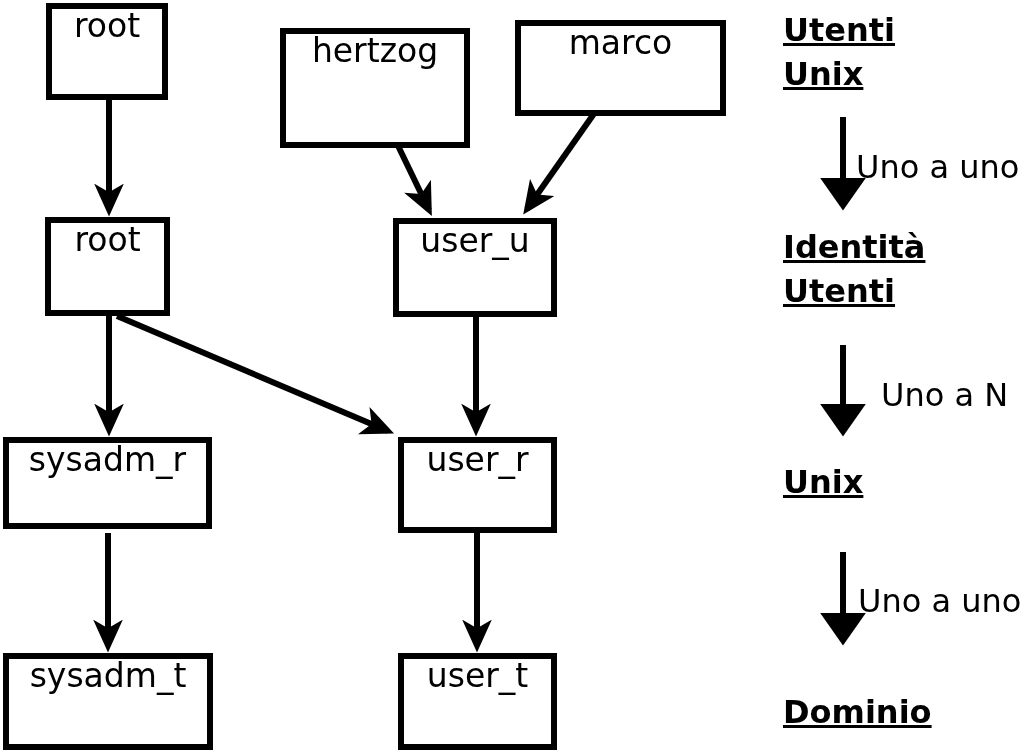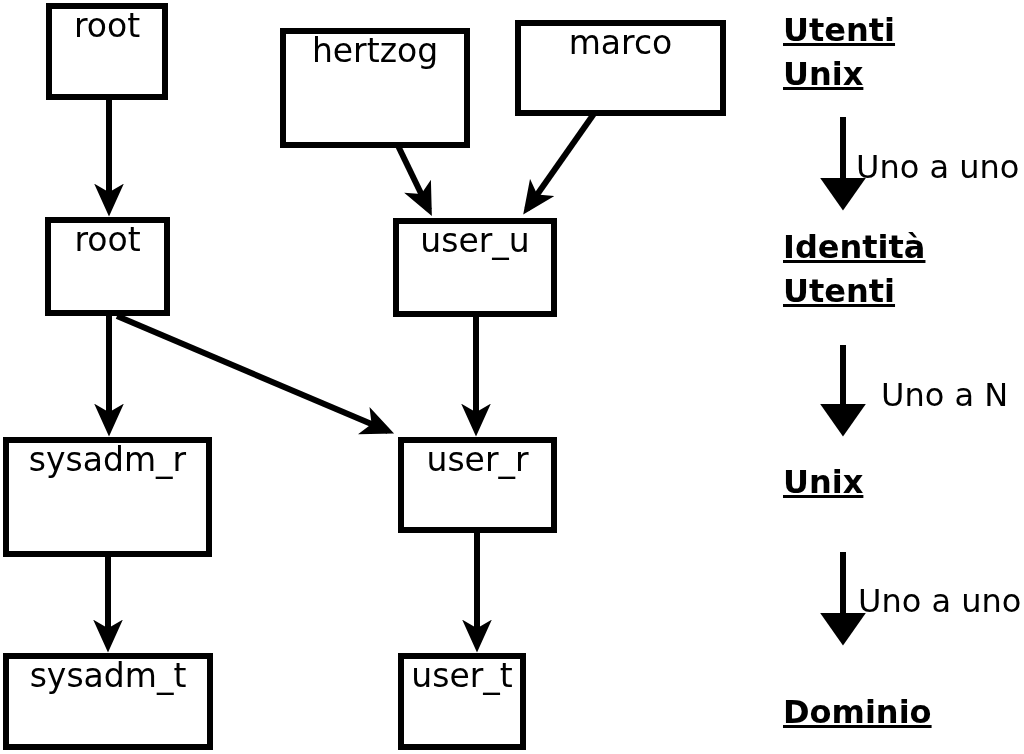--- a/index.html
+++ b/index.html
@@ -91,31 +91,31 @@
     <span>marco</span>
   </div>
 
   <div class="node" style="left:45px; top:217px; width:125px; height:99px;">
     <span>root</span>
   </div>
   <div class="node" style="left:393px; top:218px; width:164px; height:99px;">
     <span>user_u</span>
   </div>
 
-  <div class="node" style="left:3px; top:437px; width:209px; height:120px;">
+  <div class="node" style="left:3px; top:437px; width:209px; height:92px;">
     <span>sysadm_r</span>
   </div>
   <div class="node" style="left:398px; top:437px; width:159px; height:96px;">
     <span>user_r</span>
   </div>
 
   <div class="node" style="left:3px; top:653px; width:210px; height:97px;">
     <span>sysadm_t</span>
   </div>
-  <div class="node" style="left:398px; top:653px; width:128px; height:97px;">
+  <div class="node" style="left:398px; top:653px; width:159px; height:97px;">
     <span>user_t</span>
   </div>
 
   <div class="legend-level" style="left:783px; top:8px;">Utenti
 Unix</div>
   <div class="legend-relation" style="left:856px; top:148px;">Uno a uno</div>
   <div class="legend-level" style="left:783px; top:225px;">Identità
 Utenti</div>
   <div class="legend-relation" style="left:881px; top:376px;">Uno a N</div>
   <div class="legend-level" style="left:783px; top:460px;">Unix</div>

